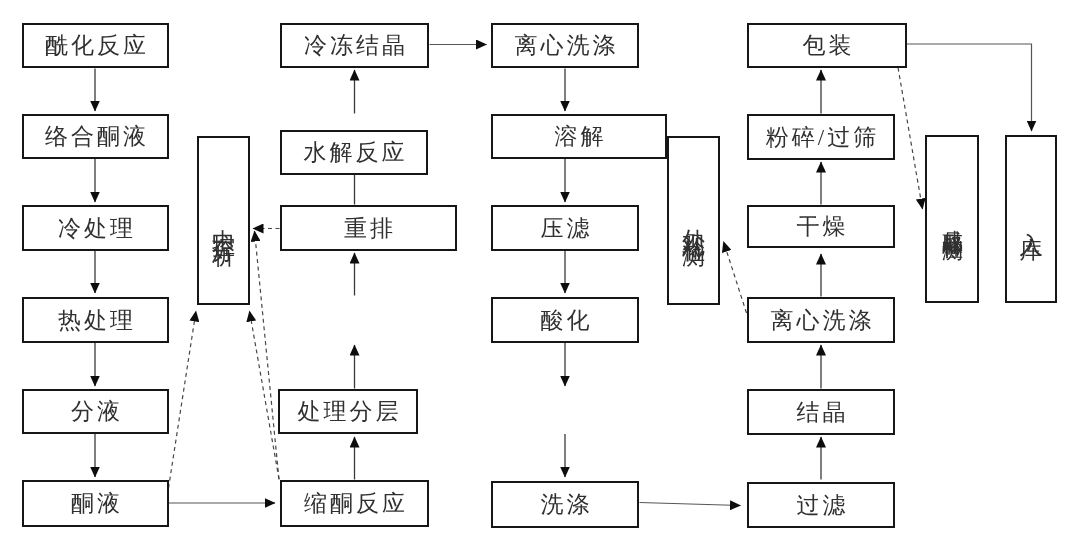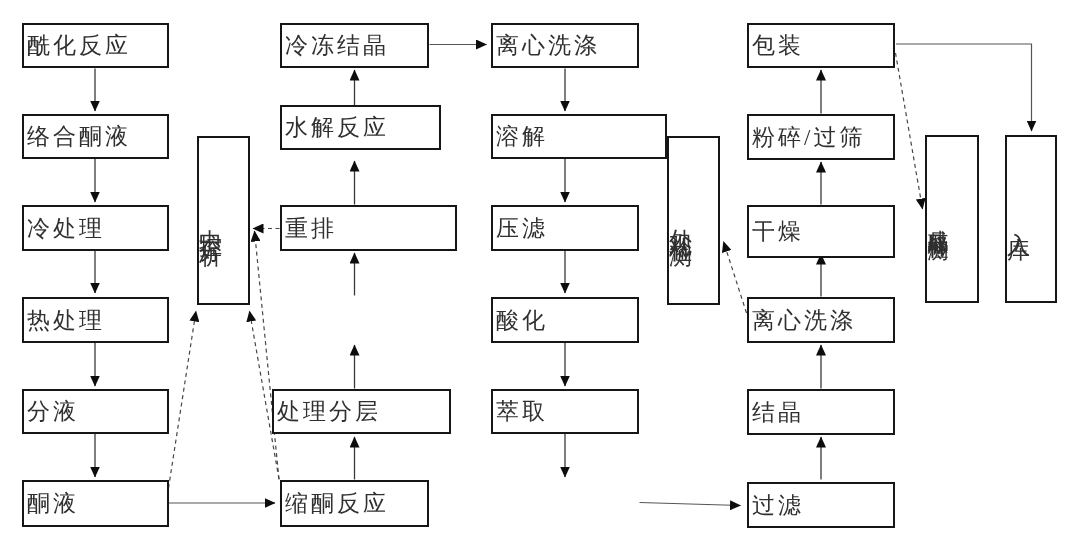--- a/index.html
+++ b/index.html
@@ -22,21 +22,21 @@
     width: 1080px;
     height: 543px;
   }
   .node {
     position: absolute;
     box-sizing: border-box;
     border: 2.4px solid #161616;
     background: #ffffff;
     display: flex;
     align-items: center;
-    justify-content: flex-start;
+    justify-content: center;
     color: #303030;
   }
   .node .lbl {
     font-size: 23px;
     letter-spacing: 3px;
     text-indent: 3px;
     white-space: nowrap;
     line-height: 1;
   }
   .node.vert .lbl {
@@ -131,60 +131,60 @@
     <span class="lbl">酮液</span>
   </div>
 
   <div class="node vert" style="left:197px;top:136px;width:53px;height:169px">
     <span class="lbl">中控分析</span>
   </div>
 
   <div class="node" style="left:280px;top:23px;width:149px;height:45px">
     <span class="lbl">冷冻结晶</span>
   </div>
-  <div class="node" style="left:280px;top:105px;width:161px;height:45px">
+  <div class="node" style="left:280px;top:130px;width:148px;height:45px">
     <span class="lbl">水解反应</span>
   </div>
   <div class="node" style="left:280px;top:205px;width:177px;height:46px">
     <span class="lbl">重排</span>
   </div>
-  <div class="node" style="left:272px;top:389px;width:179px;height:45px">
+  <div class="node" style="left:278px;top:389px;width:140px;height:45px">
     <span class="lbl">处理分层</span>
   </div>
   <div class="node" style="left:280px;top:480px;width:149px;height:47px">
     <span class="lbl">缩酮反应</span>
   </div>
 
   <div class="node" style="left:491px;top:23px;width:148px;height:45px">
     <span class="lbl">离心洗涤</span>
   </div>
   <div class="node" style="left:491px;top:114px;width:176px;height:45px">
     <span class="lbl">溶解</span>
   </div>
   <div class="node" style="left:491px;top:205px;width:148px;height:46px">
     <span class="lbl">压滤</span>
   </div>
   <div class="node" style="left:491px;top:297px;width:148px;height:46px">
     <span class="lbl">酸化</span>
   </div>
-  <div class="node" style="left:491px;top:389px;width:148px;height:45px">
-    <span class="lbl">萃取</span>
+  <div class="node" style="left:491px;top:481px;width:148px;height:47px">
+    <span class="lbl">洗涤</span>
   </div>
 
   <div class="node vert" style="left:667px;top:136px;width:53px;height:169px">
     <span class="lbl">外观检测</span>
   </div>
 
-  <div class="node" style="left:747px;top:23px;width:148px;height:45px">
+  <div class="node" style="left:747px;top:23px;width:160px;height:45px">
     <span class="lbl">包装</span>
   </div>
   <div class="node" style="left:747px;top:114px;width:148px;height:46px">
     <span class="lbl">粉碎/过筛</span>
   </div>
-  <div class="node" style="left:747px;top:205px;width:148px;height:53px">
+  <div class="node" style="left:747px;top:205px;width:148px;height:43px">
     <span class="lbl">干燥</span>
   </div>
   <div class="node" style="left:747px;top:297px;width:148px;height:46px">
     <span class="lbl">离心洗涤</span>
   </div>
   <div class="node" style="left:747px;top:389px;width:148px;height:46px">
     <span class="lbl">结晶</span>
   </div>
   <div class="node" style="left:747px;top:482px;width:148px;height:46px">
     <span class="lbl">过滤</span>

